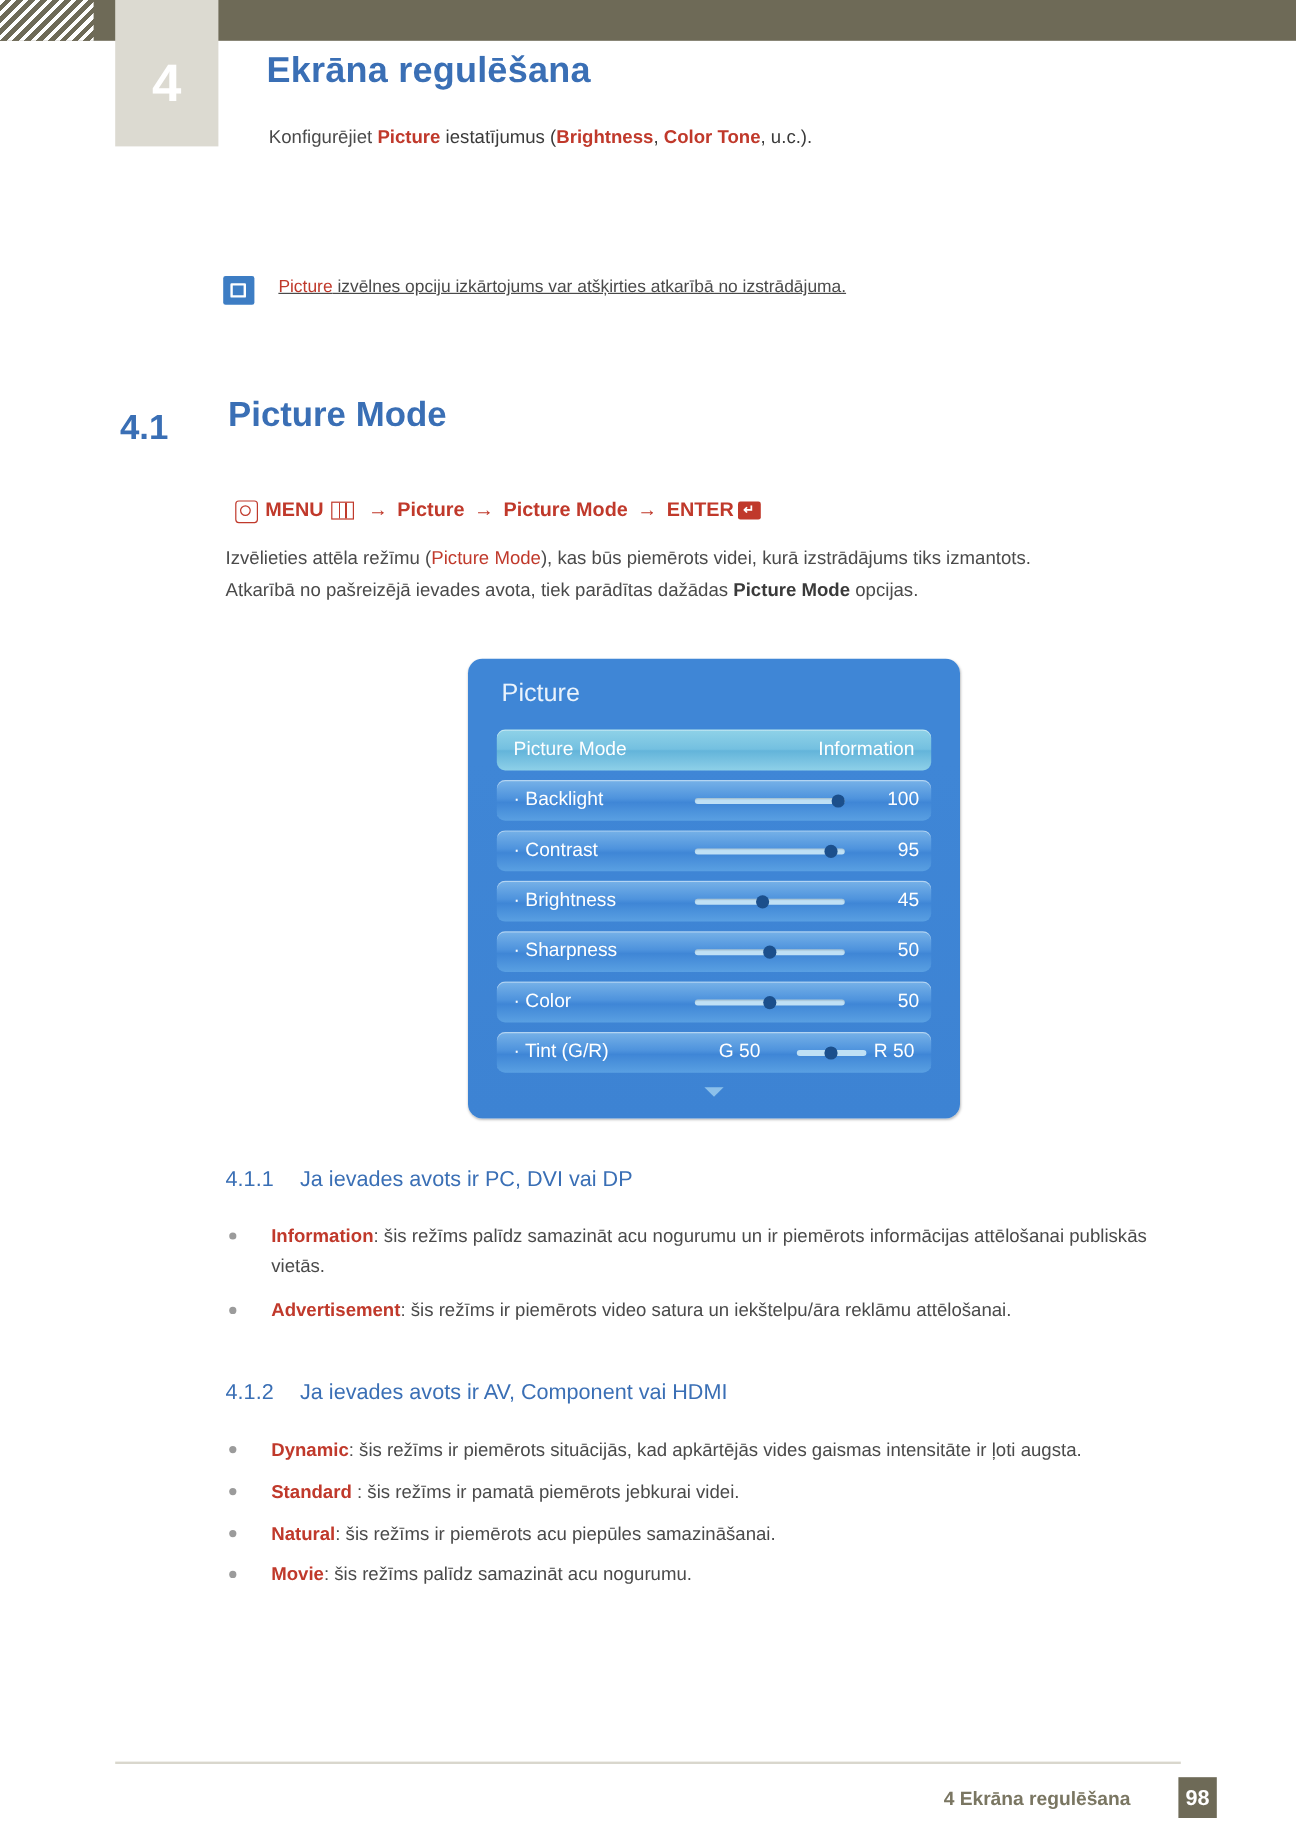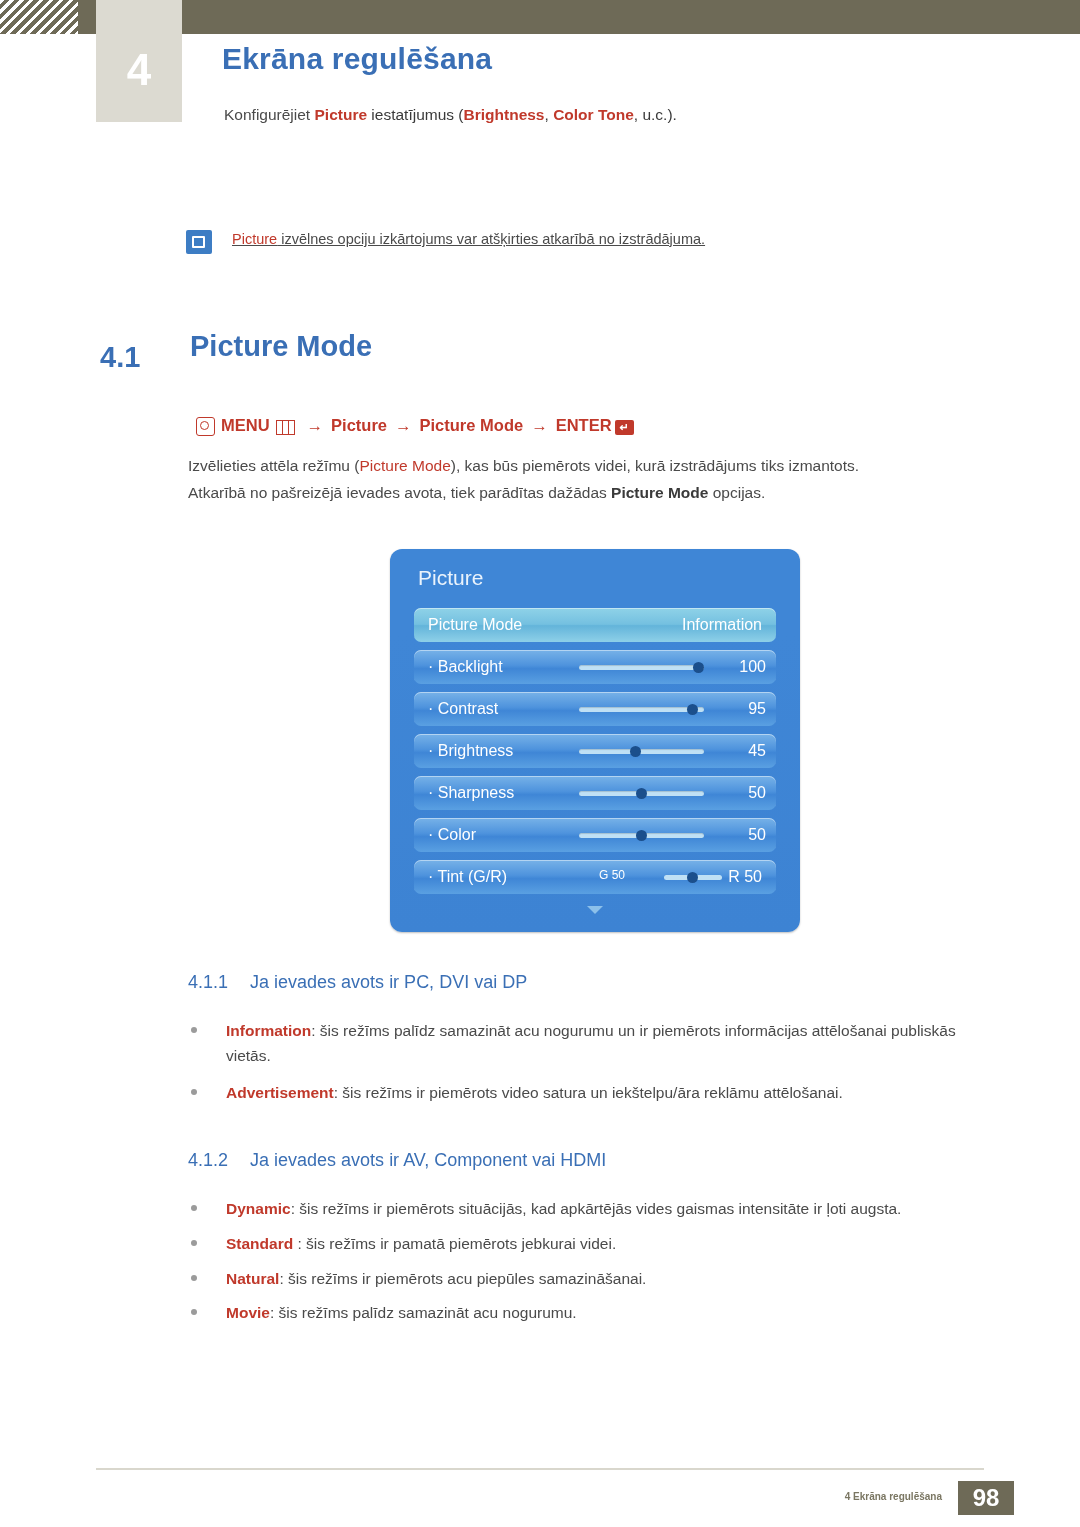--- a/index.html
+++ b/index.html
@@ -132,21 +132,20 @@
   
   .menupath {
     position: absolute;
     top: 416px;
     left: 196px;
     font-size: 16.5px;
     color: #c0392b;
     font-weight: bold;
     white-space: nowrap;
     display: flex;
-    align-items: center;
   }
   .menupath .ic {
     display: inline-block;
     width: 17px; height: 17px;
     border: 1.6px solid #c0392b;
     border-radius: 3px;
     margin-right: 6px;
     position: relative;
     top: 1px;
   }
@@ -266,21 +265,21 @@
     top: -3px;
     width: 11px;
     height: 11px;
     border-radius: 50%;
     background: #1b4f8c;
   }
   .tint-left {
     position: absolute;
     left: 185px;
     top: 8px;
-    font-size: 12px;
+    font-size: 16px;
     color: #ffffff;
   }
   .tint-right {
     position: absolute;
     right: 14px;
     top: 8px;
     font-size: 16px;
     color: #ffffff;
   }
   .tint-bar {
@@ -354,35 +353,35 @@
     left: 96px;
     top: 1468px;
     width: 888px;
     height: 2px;
     background: #d9d7cd;
   }
   .footer-text {
     position: absolute;
     right: 138px;
     top: 1491px;
-    font-size: 10px;
+    font-size: 16px;
     font-weight: bold;
     color: #7a7662;
     white-space: nowrap;
     margin-left: 48px;
   }
   .footer-page {
     position: absolute;
     right: 66px;
     top: 1481px;
-    width: 56px;
+    width: 32px;
     height: 34px;
     background: #6e6a57;
     color: #ffffff;
-    font-size: 24px;
+    font-size: 18px;
     font-weight: bold;
     text-align: center;
     line-height: 34px;
   }
 </style>
 </head>
 <body>
 
 <div class="header-band">
   <div class="hatch"></div>

